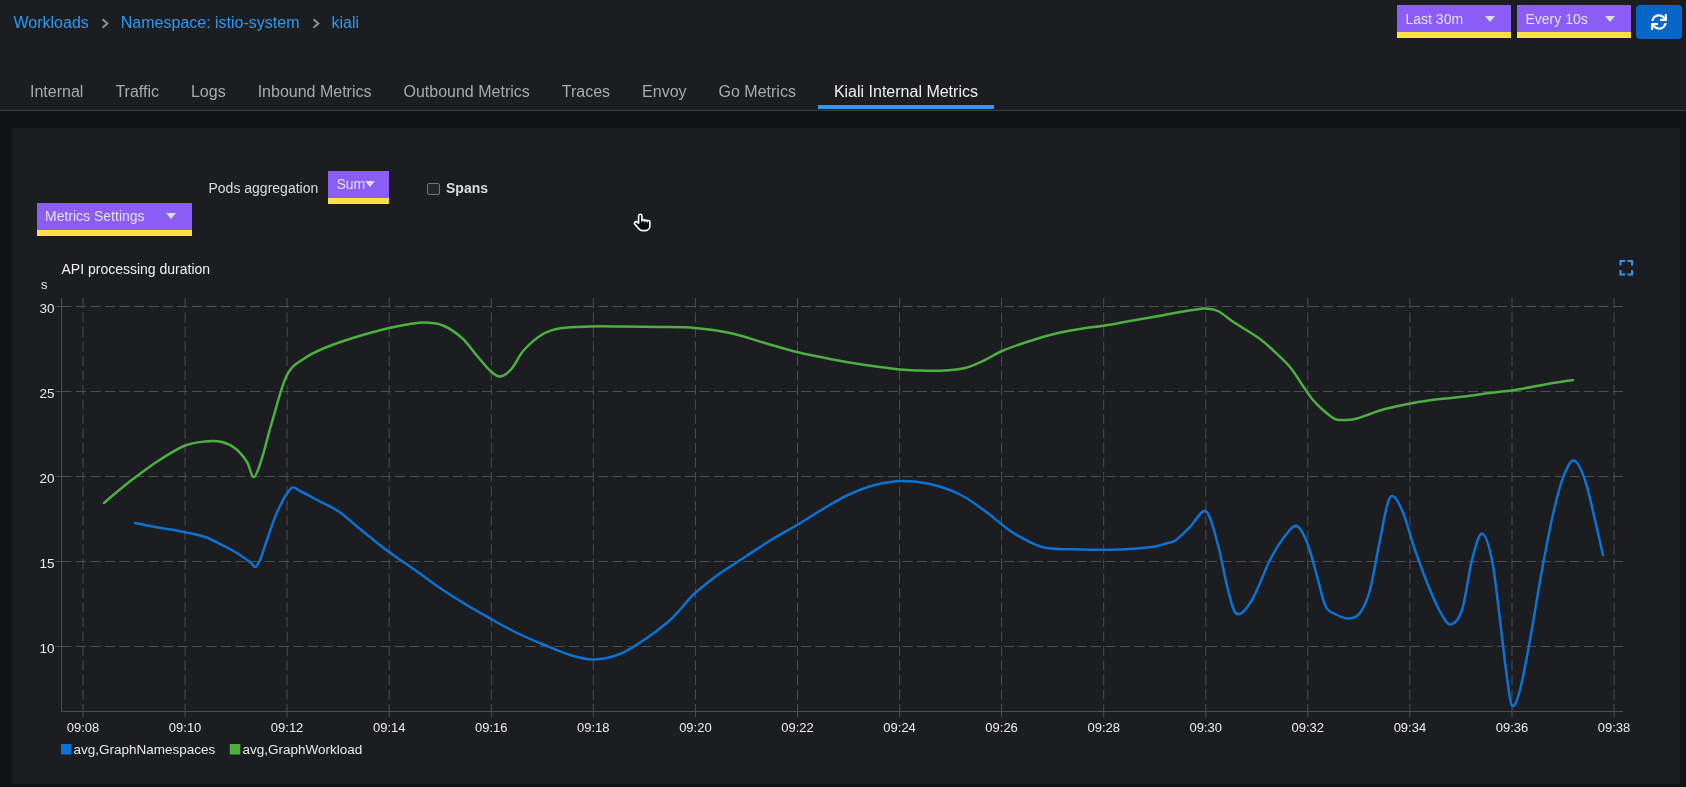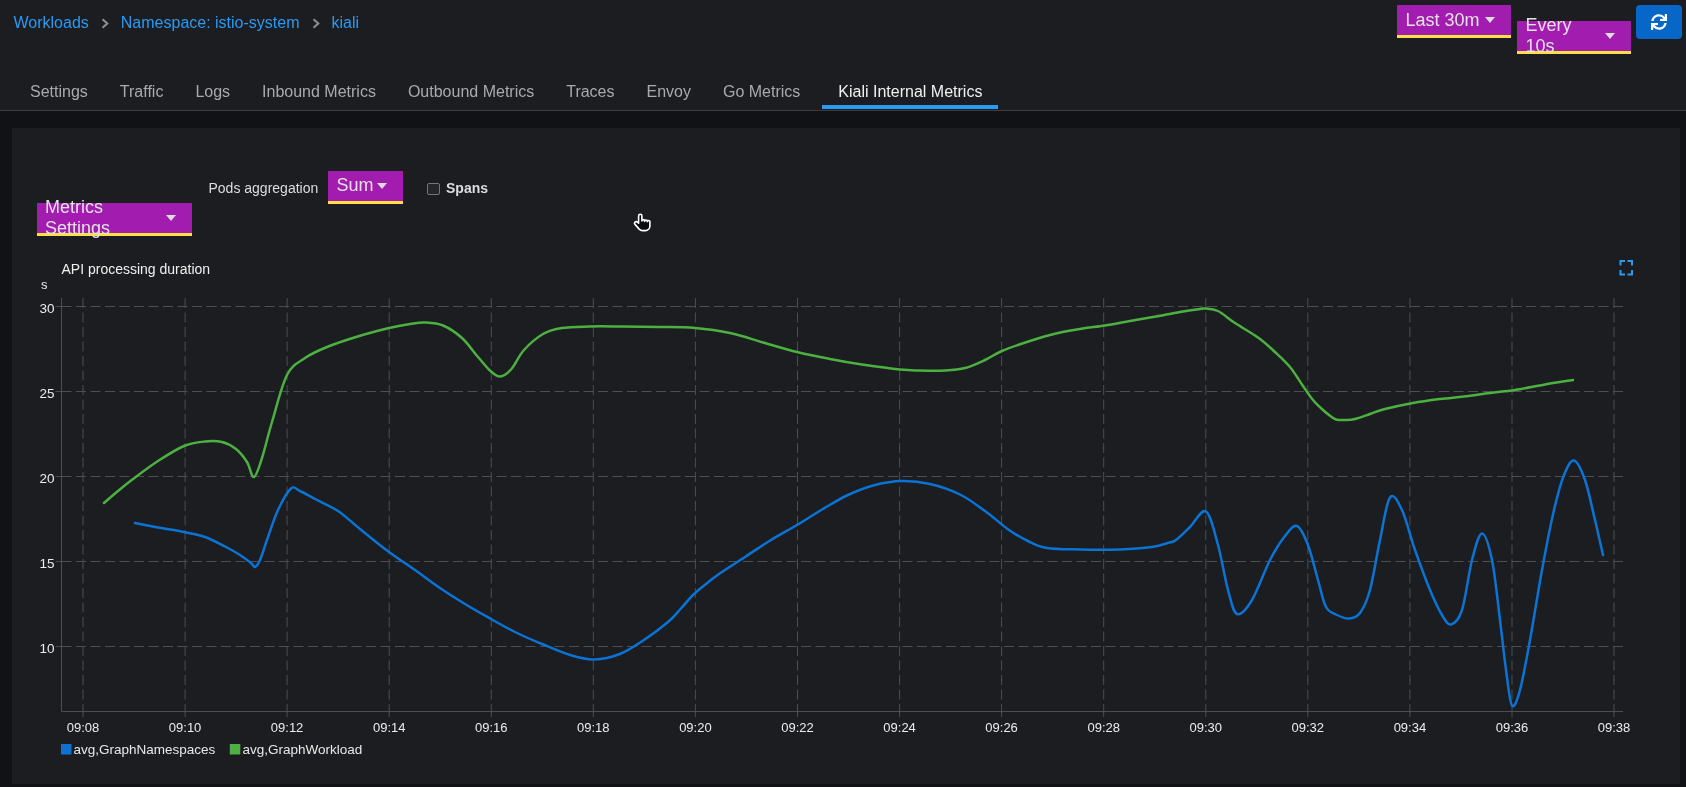--- a/index.html
+++ b/index.html
@@ -4,22 +4,22 @@
 html,body{margin:0;padding:0;width:1686px;height:787px;background:#101215;overflow:hidden;
 font-family:"Liberation Sans",sans-serif;}
 *{box-sizing:border-box;}
 .hdr{position:absolute;left:0;top:0;width:1686px;height:111px;background:#1b1d21;border-bottom:1px solid #3a3d41;}
 .crumbs{position:absolute;left:13.5px;top:14px;font-size:16px;color:#2b9af3;display:flex;align-items:center;}
 .crumbs .sep{margin:0 12px;display:inline-flex;}
 .tabs{position:absolute;left:14px;top:74px;display:flex;font-size:16px;color:#a8aaad;}
 .tab{padding:9px 16px 9px 16px;position:relative;}
 .tab.act{color:#f0f0f0;margin-left:6px;}
 .tab.act::after{content:"";position:absolute;left:0;right:0;bottom:1.5px;height:3.5px;background:#2b9af3;}
-.sel{position:absolute;height:33px;background:#a21caf;border-bottom:3px solid #fde047;color:#e2e2e2;
-font-size:18px;display:flex;align-items:center;padding:0 16px 0 8.5px;}
+.sel{position:absolute;height:33px;background:#8b5cf6;border-bottom:6px solid #fde047;color:#e2e2e2;
+font-size:14px;display:flex;align-items:center;padding:0 16px 0 8.5px;}
 .caret{width:0;height:0;border-left:5px solid transparent;border-right:5px solid transparent;border-top:6px solid #dcdcdc;margin-left:auto;}
 .btn{position:absolute;left:1636px;top:5px;width:46px;height:34px;background:#0667c8;border-radius:4px;
 display:flex;align-items:center;justify-content:center;}
 .panel{position:absolute;left:12px;top:128px;width:1668px;height:656px;background:#1b1d21;}
 .lbl{position:absolute;color:#dcdde0;font-size:14px;text-align:right;}
 .cb{position:absolute;left:427px;top:182.5px;width:12.5px;height:12.5px;background:#23262a;border:1px solid #72767b;border-radius:2px;}
 .gr{stroke:#4b4e52;stroke-width:1;stroke-dasharray:10 4.5;fill:none;}
 .ax{stroke:#4b4e52;stroke-width:1;fill:none;}
 .xl{fill:#ececec;font-size:13px;text-anchor:middle;font-family:"Liberation Sans",sans-serif;}
 .yl{fill:#ececec;font-size:13.5px;text-anchor:end;font-family:"Liberation Sans",sans-serif;}
@@ -35,41 +35,41 @@
     </span>
 <span>Namespace: istio-system</span>
 <span class="sep">
       <svg width="8" height="11" viewBox="0 0 8 11">
         <path d="M1.5 1.2 L6.3 5.5 L1.5 9.8" stroke="#8b8d90" stroke-width="2.1" fill="none"></path>
       </svg>
     </span>
 <span>kiali</span>
   </div>
 <div class="tabs">
-<div class="tab">Settings</div>
+<div class="tab">Internal</div>
 <div class="tab">Traffic</div>
 <div class="tab">Logs</div>
 <div class="tab">Inbound Metrics</div>
 <div class="tab">Outbound Metrics</div>
 <div class="tab">Traces</div>
 <div class="tab">Envoy</div>
 <div class="tab">Go Metrics</div>
 <div class="tab act">Kiali Internal Metrics</div>
 </div>
 <div class="sel" style="left:1397px;top:5px;width:114px;">Last 30m<span class="caret"></span></div>
-<div class="sel" style="left:1517px;top:21px;width:114px;">Every 10s<span class="caret"></span></div>
+<div class="sel" style="left:1517px;top:5px;width:114px;">Every 10s<span class="caret"></span></div>
 <div class="btn">
     <svg width="16" height="16" viewBox="0 0 512 512">
       <path fill="#fff" d="M440.65 12.57l4 82.77A247.16 247.16 0 0 0 255.83 8C134.73 8 33.91 94.92 12.29 209.82A12 12 0 0 0 24.09 224h49.05a12 12 0 0 0 11.67-9.26 175.91 175.91 0 0 1 317-56.94l-101.46-4.86a12 12 0 0 0-12.57 12v47.41a12 12 0 0 0 12 12H500a12 12 0 0 0 12-12V12a12 12 0 0 0-12-12h-47.37a12 12 0 0 0-11.98 12.57zM255.83 432a175.61 175.61 0 0 1-146-77.8l101.8 4.87a12 12 0 0 0 12.57-12v-47.4a12 12 0 0 0-12-12H12a12 12 0 0 0-12 12V500a12 12 0 0 0 12 12h47.35a12 12 0 0 0 12-12.6l-4.15-82.57A247.17 247.17 0 0 0 255.83 504c121.11 0 221.93-86.92 243.55-201.82a12 12 0 0 0-11.8-14.18h-49.05a12 12 0 0 0-11.67 9.26A175.86 175.86 0 0 1 255.83 432z"></path>
     </svg>
   </div>
 <div class="panel"></div>
 <div class="sel" style="left:36.5px;top:170.5px;width:155.5px;margin-top:32px;">Metrics Settings<span class="caret"></span></div>
 <div class="lbl" style="left:208.5px;top:179.5px;">Pods aggregation</div>
-<div class="sel" style="left:328px;top:170.5px;width:75px;">Sum<span class="caret"></span></div>
+<div class="sel" style="left:328px;top:170.5px;width:61px;">Sum<span class="caret"></span></div>
 <div class="cb"></div>
 <div class="lbl" style="left:446px;top:179.5px;font-weight:bold;">Spans</div>
 <svg style="position:absolute;left:0;top:250px;" width="1686" height="537" viewBox="0 250 1686 537">
 <text x="61.5" y="273.5" style="fill:#f0f0f0;font-size:14px;font-family:&quot;Liberation Sans&quot;,sans-serif;">API processing duration</text>
 <text x="41" y="288.5" style="fill:#ececec;font-size:13px;font-family:&quot;Liberation Sans&quot;,sans-serif;">s</text>
 <g stroke="#2b9af3" stroke-width="2" fill="none">
 <path d="M1620.5 265.5 v-4.5 h4.5 M1627.5 261 h4.5 v4.5 M1632 270 v4.5 h-4.5 M1625 274.5 h-4.5 v-4.5"></path>
 </g>
 <line x1="83.0" y1="298" x2="83.0" y2="711.0" class="gr"></line>
 <line x1="83.0" y1="711.5" x2="83.0" y2="717.0" class="ax"></line>

